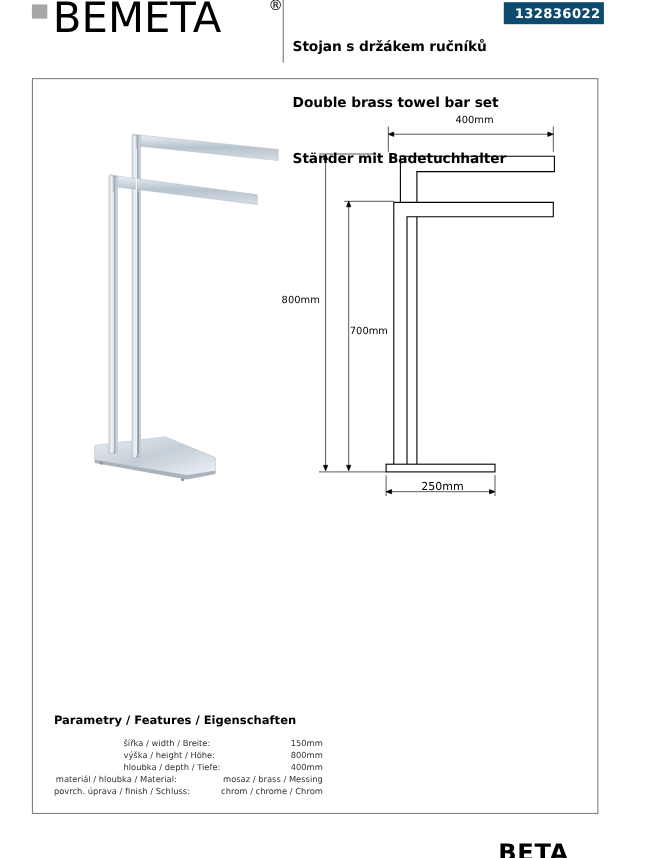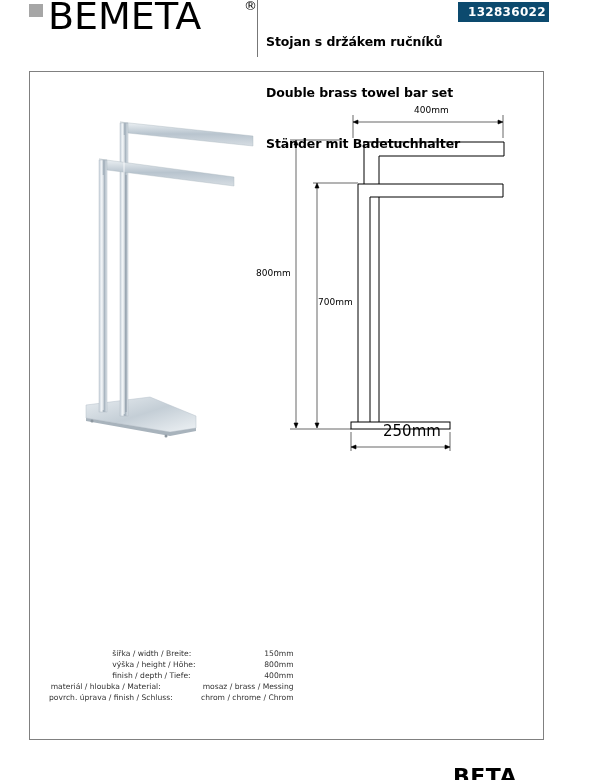--- a/index.html
+++ b/index.html
@@ -122,33 +122,34 @@
     <line x1="450" y1="432" x2="450" y2="451"></line>
     <line x1="353" y1="447" x2="448" y2="447"></line>
     <polygon points="351,447 356,445 356,449"></polygon>
     <polygon points="450,447 445,445 445,449"></polygon>
   </g>
 </svg>
 
 <div style="position:absolute; left:414px; top:105px; font-size:9px; line-height:11px; white-space:nowrap;">400mm</div>
 <div style="position:absolute; left:256px; top:268px; font-size:9px; line-height:11px; white-space:nowrap;">800mm</div>
 <div style="position:absolute; left:318px; top:281px; font-size:9px; line-height:11px; white-space:nowrap;margin-top:16px;">700mm</div>
-<div style="position:absolute; left:383px; top:426px; font-size:15px; line-height:11px; white-space:nowrap;">250mm</div>
+<div style="position:absolute; left:383px; top:437px; font-size:10px; line-height:11px; white-space:nowrap;">250mm</div>
 
 <div class="features">
+  <div class="features-title">Parametry / Features / Eigenschaften</div>
   <div class="feature-row">
     <span class="feature-label">šířka / width / Breite:</span>
     <span class="feature-value">150mm</span>
   </div>
   <div class="feature-row">
     <span class="feature-label">výška / height / Höhe:</span>
     <span class="feature-value">800mm</span>
   </div>
   <div class="feature-row">
-    <span class="feature-label">finish / depth / Tiefe:</span>
+    <span class="feature-label">hloubka / depth / Tiefe:</span>
     <span class="feature-value">400mm</span>
   </div>
   <div class="feature-row">
     <span class="feature-label">materiál / hloubka / Material:</span>
     <span class="feature-value">mosaz / brass / Messing</span>
   </div>
   <div class="feature-row">
     <span class="feature-label">povrch. úprava / finish / Schluss:</span>
     <span class="feature-value">chrom / chrome / Chrom</span>
   </div>

